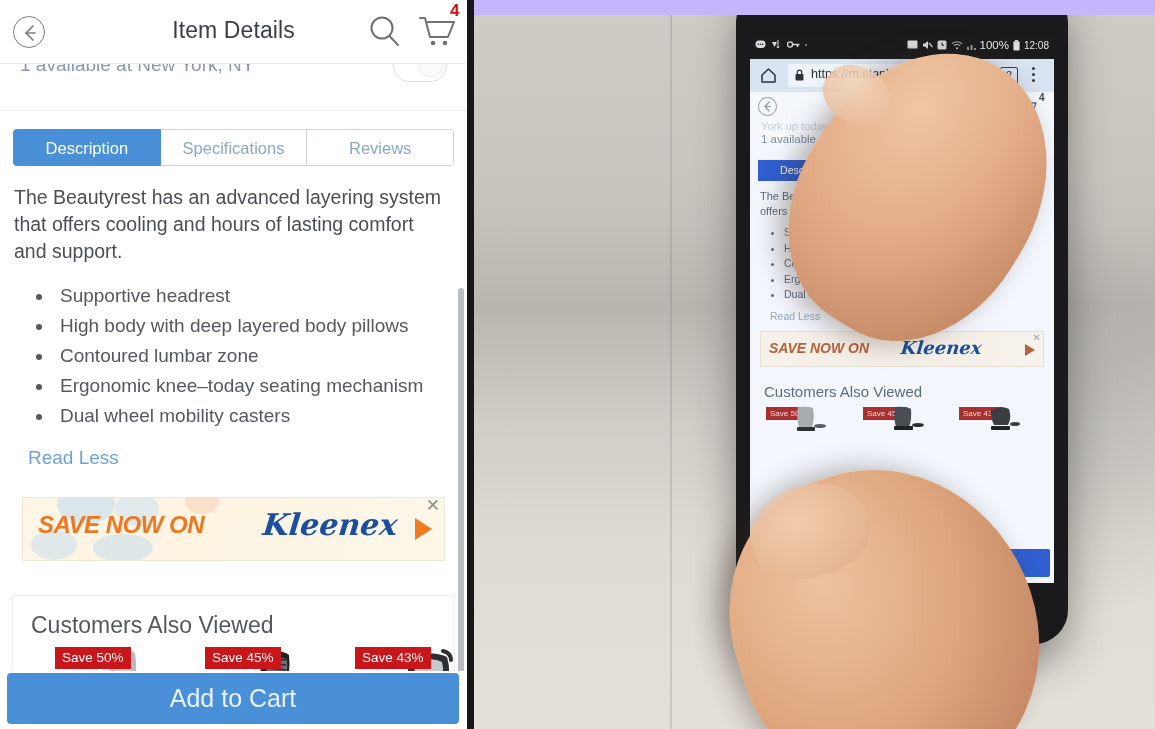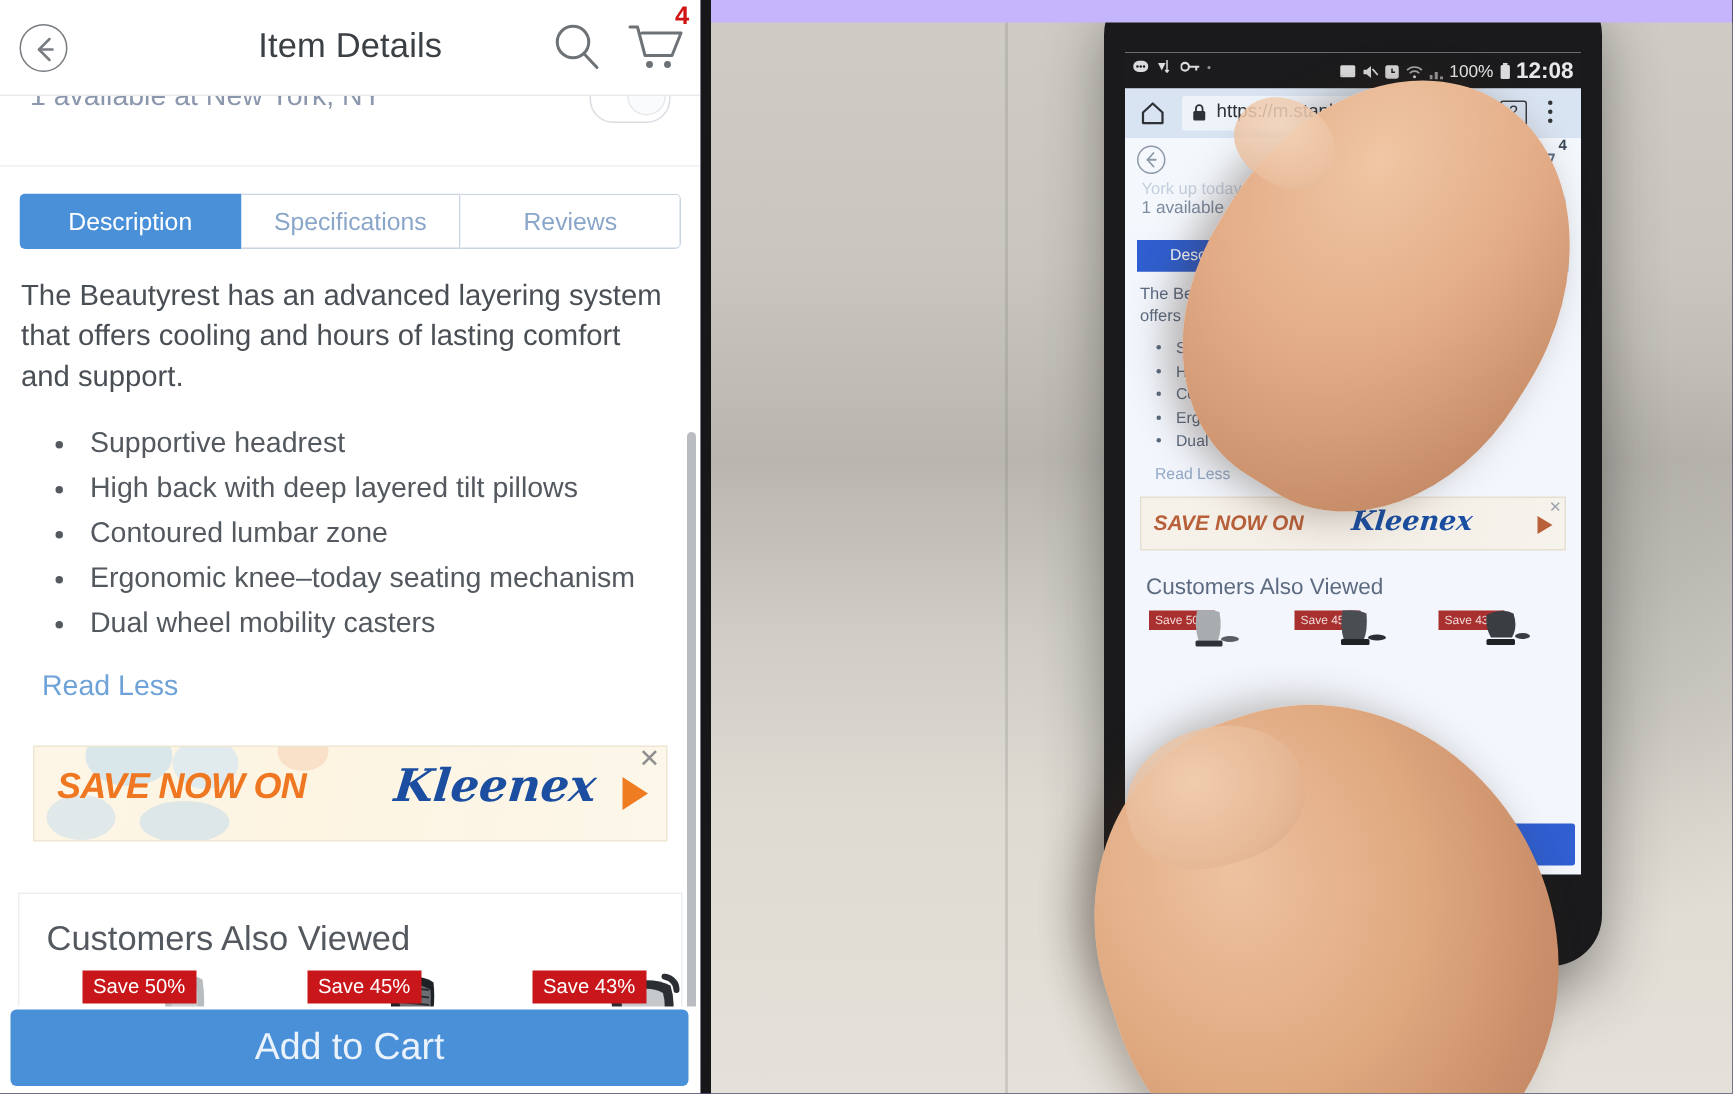--- a/index.html
+++ b/index.html
@@ -79,21 +79,21 @@
          box-shadow:0 18px 40px rgba(40,38,36,.45);}
   .phone-brand{position:absolute;left:0;right:0;top:12px;text-align:center;font-size:14px;color:#6e6e72;letter-spacing:5px;}
   .phone-screen{position:absolute;left:14px;top:46px;width:304px;height:548px;background:#f3f7fd;overflow:hidden;}
   .phone-speaker{position:absolute;left:120px;top:608px;width:98px;height:26px;border-radius:13px;background:#0e0e10;}
 
   
   .statusbar{position:relative;height:24px;background:#1b1b1d;color:#e8e8ea;font-size:12px;}
   .sb-left{position:absolute;left:5px;top:4px;display:flex;gap:5px;align-items:center;}
   .sb-right{position:absolute;right:5px;top:4px;display:flex;gap:4px;align-items:center;}
   .sb-batt{font-size:11.5px;}
-  .sb-clock{font-size:15px;font-weight:bold;}
+  .sb-clock{font-size:10px;}
 
   
   .chrome-bar{position:relative;height:33px;background:#d9e4f2;}
   .home-ic{position:absolute;left:10px;top:8px;}
   .omnibox{position:absolute;left:38px;top:5px;width:204px;height:23px;background:#eef3fa;border-radius:2px;}
   .lock-ic{position:absolute;left:7px;top:5px;}
   .url-txt{position:absolute;left:23px;top:3px;font-size:12.5px;color:#2e3237;white-space:nowrap;}
   .tabcount{position:absolute;left:250px;top:8px;width:16px;height:16px;border:1.6px solid #3a3d41;border-radius:2px;
             font-size:11px;color:#2e3237;text-align:center;line-height:14px;}
   .kebab{position:absolute;left:282px;top:8px;}
@@ -186,21 +186,21 @@
     <div class="tabs">
       <div class="tab active">Description</div>
       <div class="tab">Specifications</div>
       <div class="tab">Reviews</div>
     </div>
 
     <div class="desc-body">
       <p class="desc-p">The Beautyrest has an advanced layering system that offers cooling and hours of lasting comfort and support.</p>
       <ul class="bullets">
         <li>Supportive headrest</li>
-        <li>High back with deep layered tilt pillows</li>
+        <li>High body with deep layered body pillows</li>
         <li>Contoured lumbar zone</li>
         <li>Ergonomic knee–today seating mechanism</li>
         <li>Dual wheel mobility casters</li>
       </ul>
       <div class="read-less">Read Less</div>
     </div>
 
     <div class="ad-wrap">
       <span class="ad-blob" style="left:34px;top:-14px;width:58px;height:40px;background:#bcd9ef;opacity:.55;"></span>
       <span class="ad-blob" style="left:92px;top:-6px;width:44px;height:34px;background:#cfe4f4;opacity:.6;"></span>

